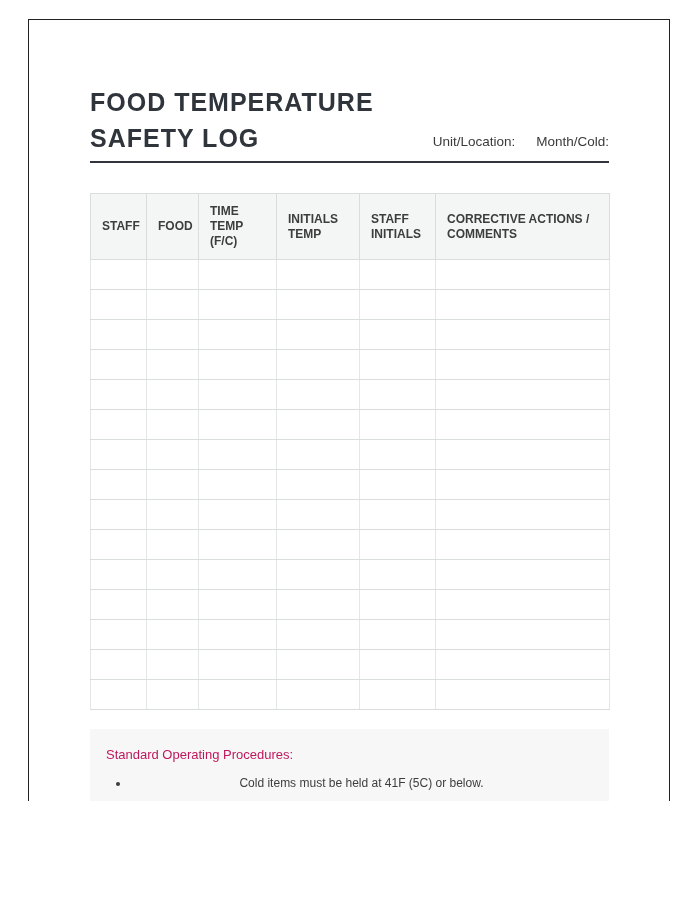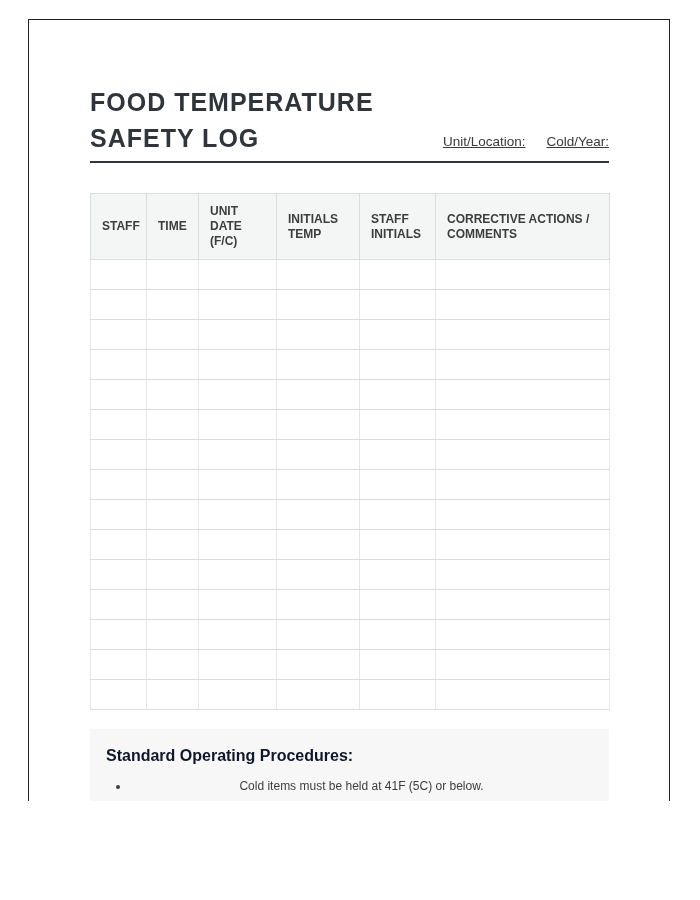--- a/index.html
+++ b/index.html
@@ -25,78 +25,78 @@
     border:1px solid var(--page-border);background:#ffffff;
   }
   .content{padding:64px 60px 0 61px;}
   .header-row{display:flex;justify-content:space-between;align-items:flex-end;}
   .doc-title{
     margin:0;max-width:330px;
     font-size:25px;line-height:36px;font-weight:bold;
     letter-spacing:1px;color:var(--accent-dark);
   }
   .meta{display:flex;gap:21px;padding-bottom:7px;white-space:nowrap;}
-  .meta span{font-size:13.5px;color:#3a3a3a;text-decoration:underline;}
+  .meta span{font-size:13.5px;color:#3a3a3a;}
   .rule{height:2px;background:var(--accent-dark);margin-top:5px;}
   table{
     border-collapse:collapse;table-layout:fixed;width:519px;margin-top:30px;
   }
   th{
     background:var(--header-bg);
     border:1px solid var(--table-border);
     font-size:12px;font-weight:bold;color:#3d3d3d;
     text-align:left;vertical-align:middle;
     padding:10px 8px 10px 11px;line-height:15px;
   }
   td{
     border:1px solid var(--table-border-light);
     border-top:1px solid var(--table-border);
     border-bottom:1px solid var(--table-border);
     height:30px;background:#ffffff;
   }
   .sop{
     background:var(--sop-bg);margin-top:19px;padding:18px 16px 30px;
   }
-  .sop-heading{font-size:16px;font-weight:bold;color:#0f172a;margin:0;}
+  .sop-heading{font-size:13px;font-weight:normal;color:#be185d;margin:0;}
   .sop-list{
     margin:14px 0 0;padding-left:24px;
     font-size:12px;line-height:15px;color:#3d3d3d;text-align:center;
   }
 </style>
 </head>
 <body>
 
 <div class="clip">
   <div class="page">
     <div class="content">
 
       <div class="header-row">
         <h1 class="doc-title">FOOD TEMPERATURE SAFETY LOG</h1>
         <div class="meta">
           <span>Unit/Location:</span>
-          <span>Cold/Year:</span>
+          <span>Month/Cold:</span>
         </div>
       </div>
 
       <div class="rule"></div>
 
       <table>
         <colgroup>
           <col style="width:56px">
             <col style="width:52px">
             <col style="width:78px">
           <col style="width:83px">
             <col style="width:76px">
             <col style="width:174px">
         </colgroup>
         <thead>
           <tr>
             <th>STAFF</th>
-            <th>TIME</th>
-            <th>UNIT DATE (F/C)</th>
+            <th>FOOD</th>
+            <th>TIME TEMP (F/C)</th>
             <th>INITIALS TEMP</th>
             <th>STAFF INITIALS</th>
             <th>CORRECTIVE ACTIONS / COMMENTS</th>
           </tr>
         </thead>
         <tbody>
             <tr>
               <td></td>
               <td></td>
               <td></td>

